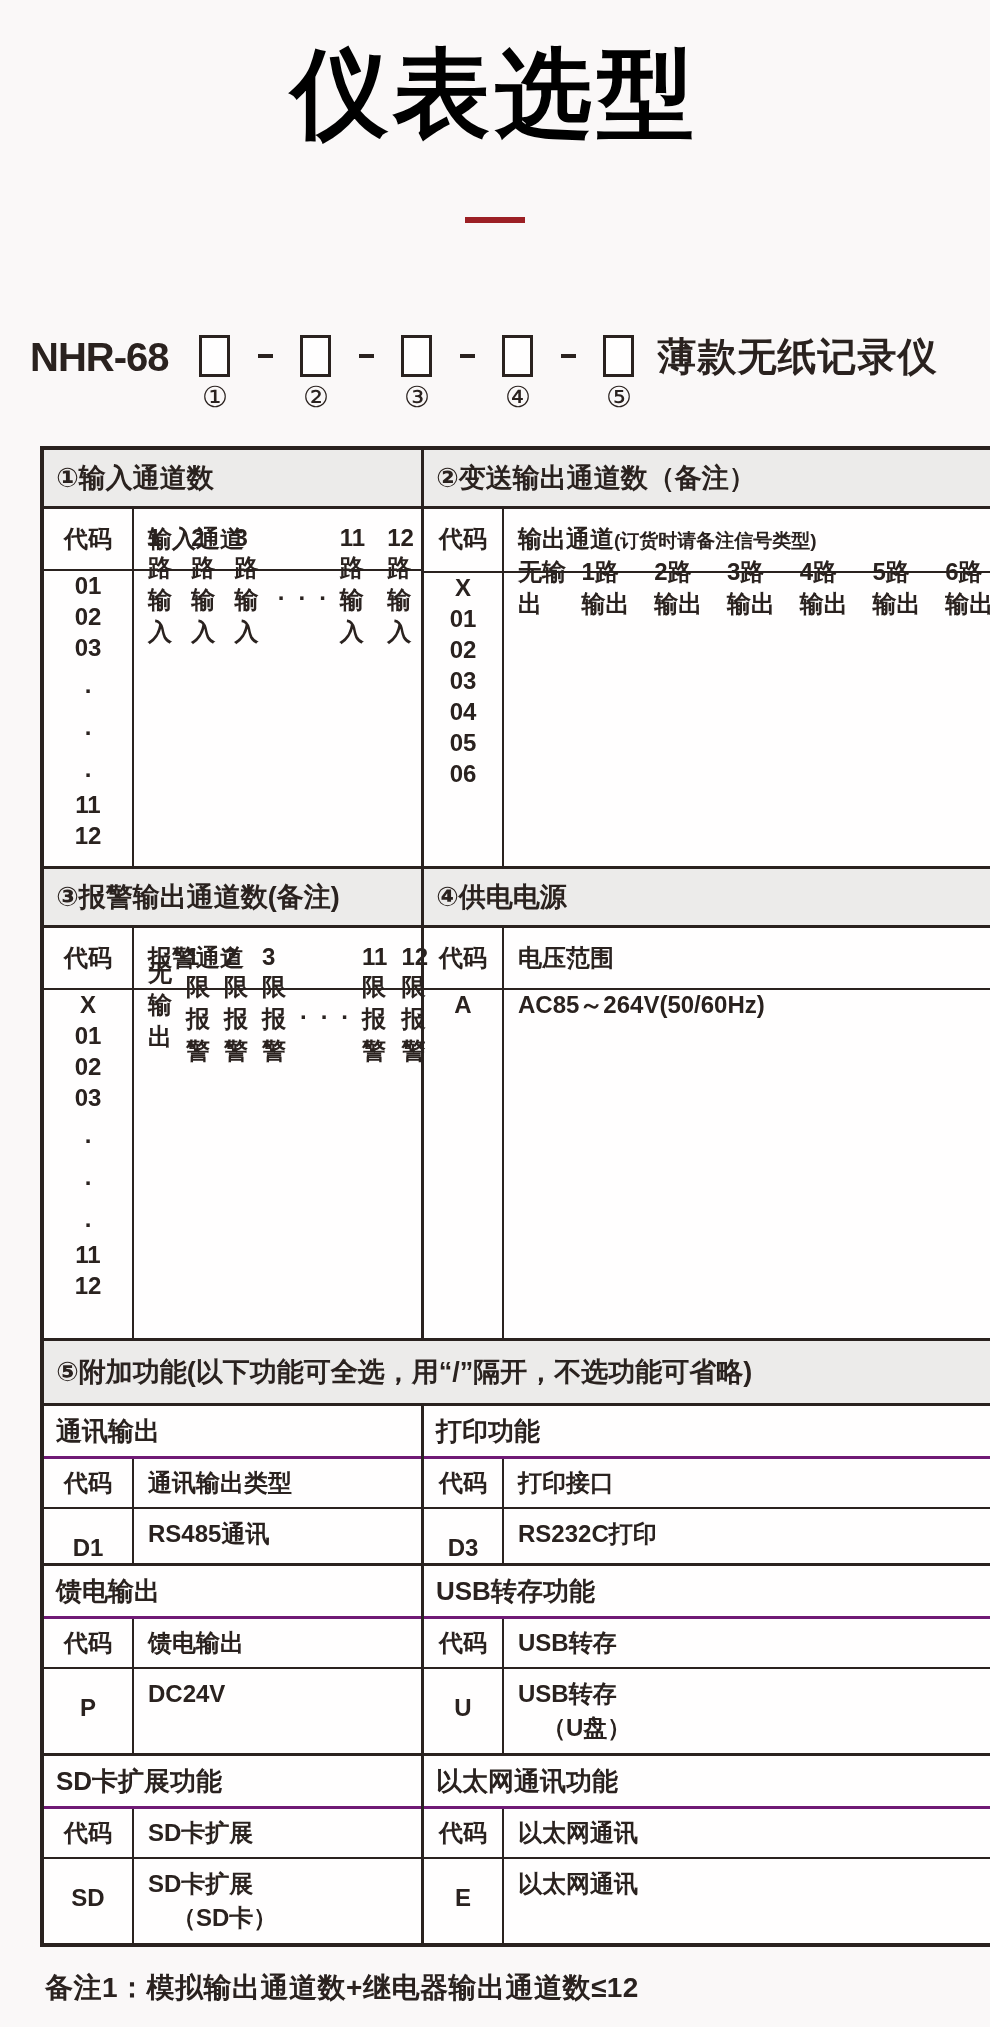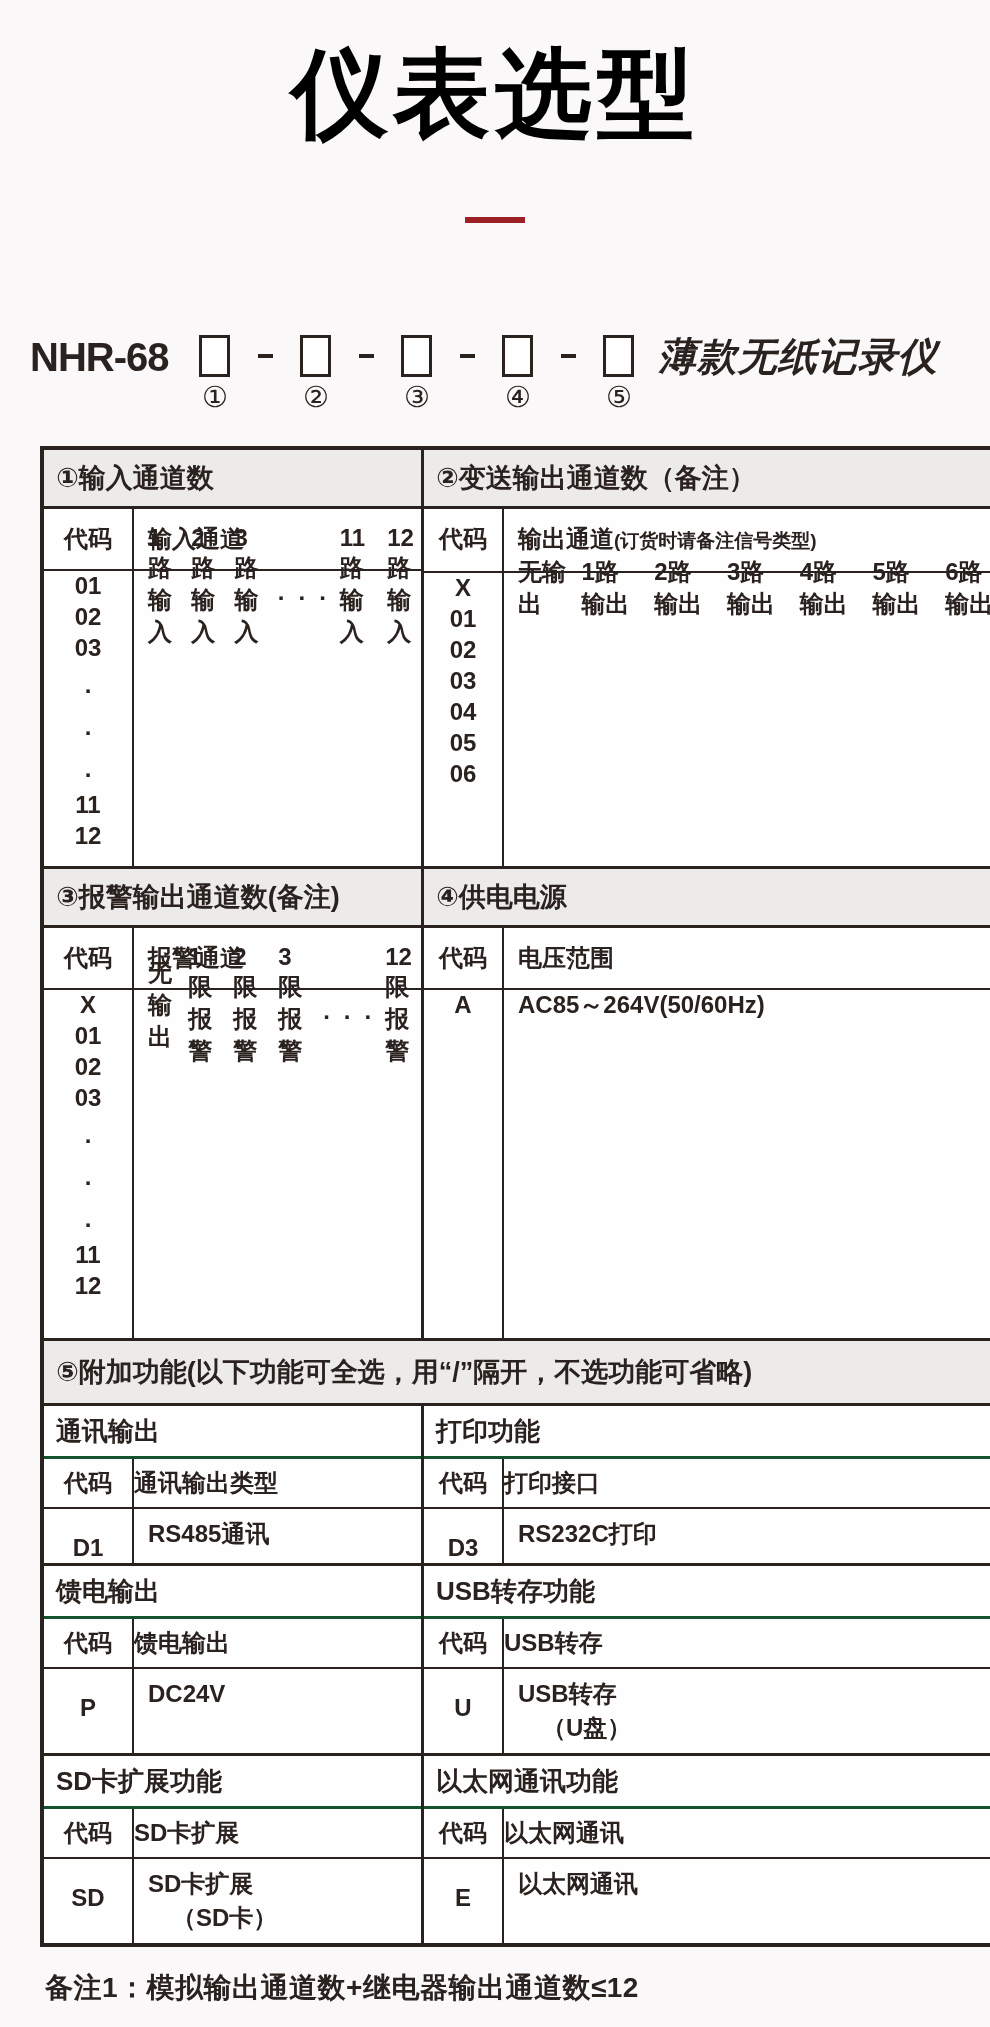--- a/index.html
+++ b/index.html
@@ -38,21 +38,21 @@
   }
   .mprefix {
     font-size: 40px; font-weight: 600; letter-spacing: -1px;
     line-height: 44px; margin-right: 10px;
   }
   .slot { display: flex; flex-direction: column; align-items: center; margin: 0 5px; }
   .mbox { width: 31px; height: 42px; border: 3px solid #2a221f; background: #fffefe; }
   .mcirc { margin-top: 5px; font-size: 29px; line-height: 30px; font-weight: 400; }
   .mdash { width: 18px; height: 42px; display: flex; align-items: center; justify-content: center; margin: 0 5px; }
   .mdash i { display: block; width: 15px; height: 4px; background: #2a221f; }
-  .msuffix { font-size: 39px; font-weight: 600; line-height: 44px; margin-left: 2px; letter-spacing: 1px; font-style: italic; }
+  .msuffix { font-size: 39px; font-weight: 600; line-height: 44px; margin-left: 2px; letter-spacing: 1px; }
 
   
   .tbl {
     margin: 34px 40px 0;
     width: 968px;
     border: 4px solid #2a221f;
     background: #fffefe;
     font-weight: 600;
   }
   .rowsec { border-bottom: 3px solid #2a221f; }
@@ -91,25 +91,25 @@
     background: #ecebea;
     font-size: 27px; font-weight: 700; line-height: 34px;
     padding: 14px 6px 14px 12px;
     white-space: nowrap;
   }
 
   
   .sub-title {
     font-size: 26px; font-weight: 700; line-height: 32px;
     padding: 9px 4px 9px 12px;
-    border-bottom: 3px solid #14532d;
+    border-bottom: 3px solid #701a75;
     white-space: nowrap;
   }
   .sub .subhead .hcell { padding: 9px 0; }
-  .sub .subhead .hdesc { }
+  .sub .subhead .hdesc { padding-left: 14px; }
   .srow { display: flex; flex: 1; align-items: stretch; }
   .ccell {
     display: flex; justify-content: center; align-items: flex-start;
     padding-top: 24px; font-size: 24px; line-height: 30px;
     border-right: 2px solid #2a221f; flex: none;
   }
   .half.l .ccell { width: 90px; }
   .half.r .ccell { width: 80px; }
   .dcell { flex: 1; padding: 8px 0 8px 14px; font-size: 24px; line-height: 34px; }
   .dcell .l2 { margin-left: 24px; }
@@ -253,20 +253,21 @@
             <div class="cell">12</div>
           </div>
           <div class="dcol">
             <div class="cell">无输出</div>
             <div class="cell">1限报警</div>
             <div class="cell">2限报警</div>
             <div class="cell">3限报警</div>
             <div class="cell dot">.</div>
             <div class="cell dot">.</div>
             <div class="cell dot">.</div>
+            <div class="cell">11限报警</div>
             <div class="cell">12限报警</div>
           </div>
         </div>
       </div>
       <div class="half r">
         <div class="sec-title">④供电电源</div>
         <div class="subhead">
           <div class="hcell wcode">代码</div>
           <div class="hcell hdesc">
             <span>电压范围</span>

